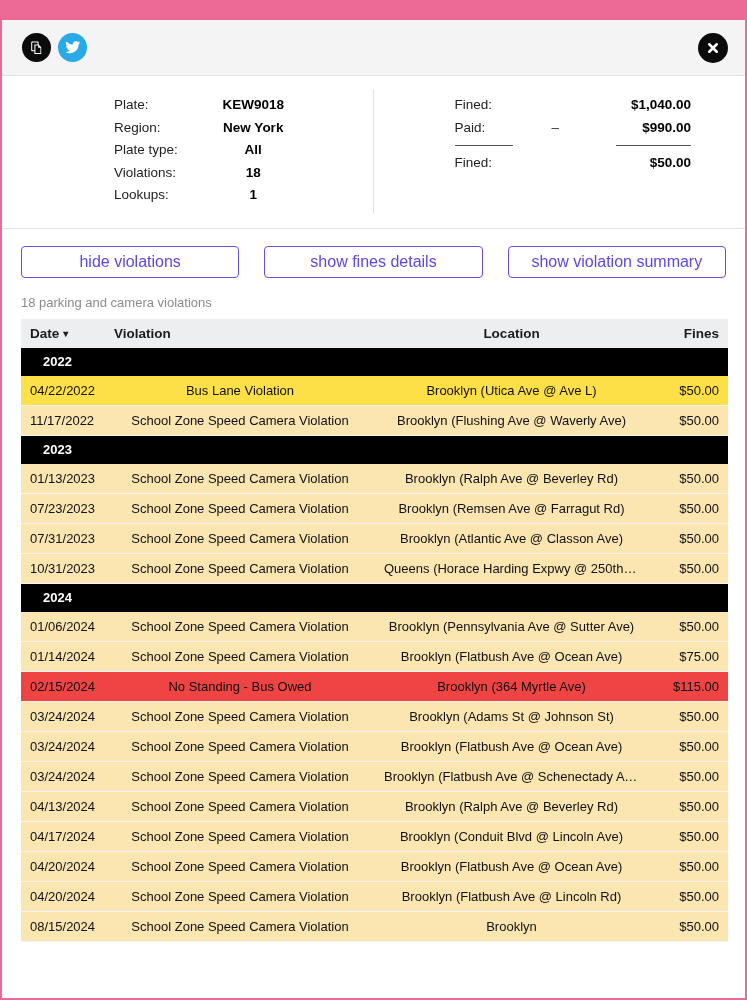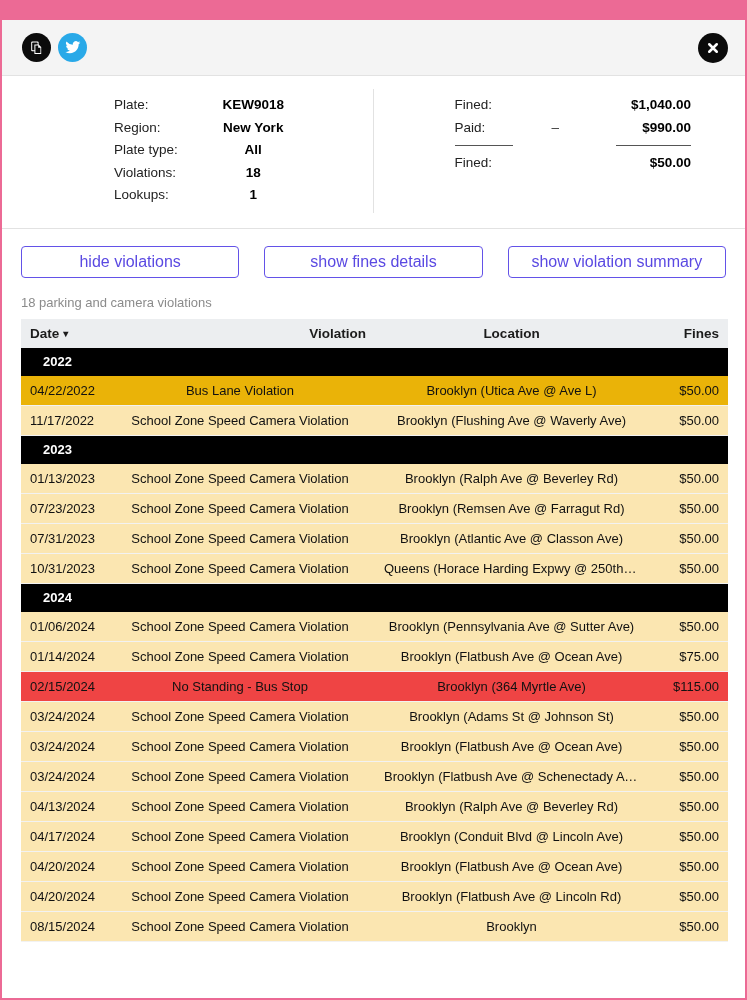--- a/index.html
+++ b/index.html
@@ -143,21 +143,21 @@
   table.vio thead th {
     background: #eceef0;
     color: #1c1c1c;
     font-weight: bold;
     font-size: 13.5px;
     height: 29px;
     padding: 0 9px;
     vertical-align: middle;
   }
   th.c-date { width: 84px; text-align: left; padding-left: 9px; margin-top: 44px; }
-  th.c-viol { width: 270px; text-align: right; }
+  th.c-viol { width: 270px; text-align: left; }
   th.c-loc  { text-align: center; }
   th.c-fine { width: 80px; text-align: right; padding-right: 9px; }
 
   .chev {
     display: inline-block;
     margin-left: 4px;
     font-size: 10px;
     transform: translateY(-1px);
   }
 
@@ -177,21 +177,21 @@
     white-space: nowrap;
     overflow: hidden;
     text-overflow: ellipsis;
   }
   tr.vrow td.d { text-align: left; }
   tr.vrow td.v { text-align: center; }
   tr.vrow td.l { text-align: center; }
   tr.vrow td.f { text-align: right; }
 
   tr.tone-camera td { background: #fbe6b1; }
-  tr.tone-bus td    { background: #eab308; }
+  tr.tone-bus td    { background: #fde047; }
   tr.tone-plain td  { background: #ef4444; }
 </style>
 </head>
 <body>
 
 <div id="card">
 
   <div id="pinkbar"></div>
 
   <div id="toolbar">
@@ -343,21 +343,21 @@
             <td class="f">$50.00</td>
           </tr>
           <tr class="vrow tone-camera">
             <td class="d">01/14/2024</td>
             <td class="v">School Zone Speed Camera Violation</td>
             <td class="l">Brooklyn (Flatbush Ave @ Ocean Ave)</td>
             <td class="f">$75.00</td>
           </tr>
           <tr class="vrow tone-plain">
             <td class="d">02/15/2024</td>
-            <td class="v">No Standing - Bus Stop</td>
+            <td class="v">No Standing - Bus Owed</td>
             <td class="l">Brooklyn (364 Myrtle Ave)</td>
             <td class="f">$115.00</td>
           </tr>
           <tr class="vrow tone-camera">
             <td class="d">03/24/2024</td>
             <td class="v">School Zone Speed Camera Violation</td>
             <td class="l">Brooklyn (Adams St @ Johnson St)</td>
             <td class="f">$50.00</td>
           </tr>
           <tr class="vrow tone-camera">

